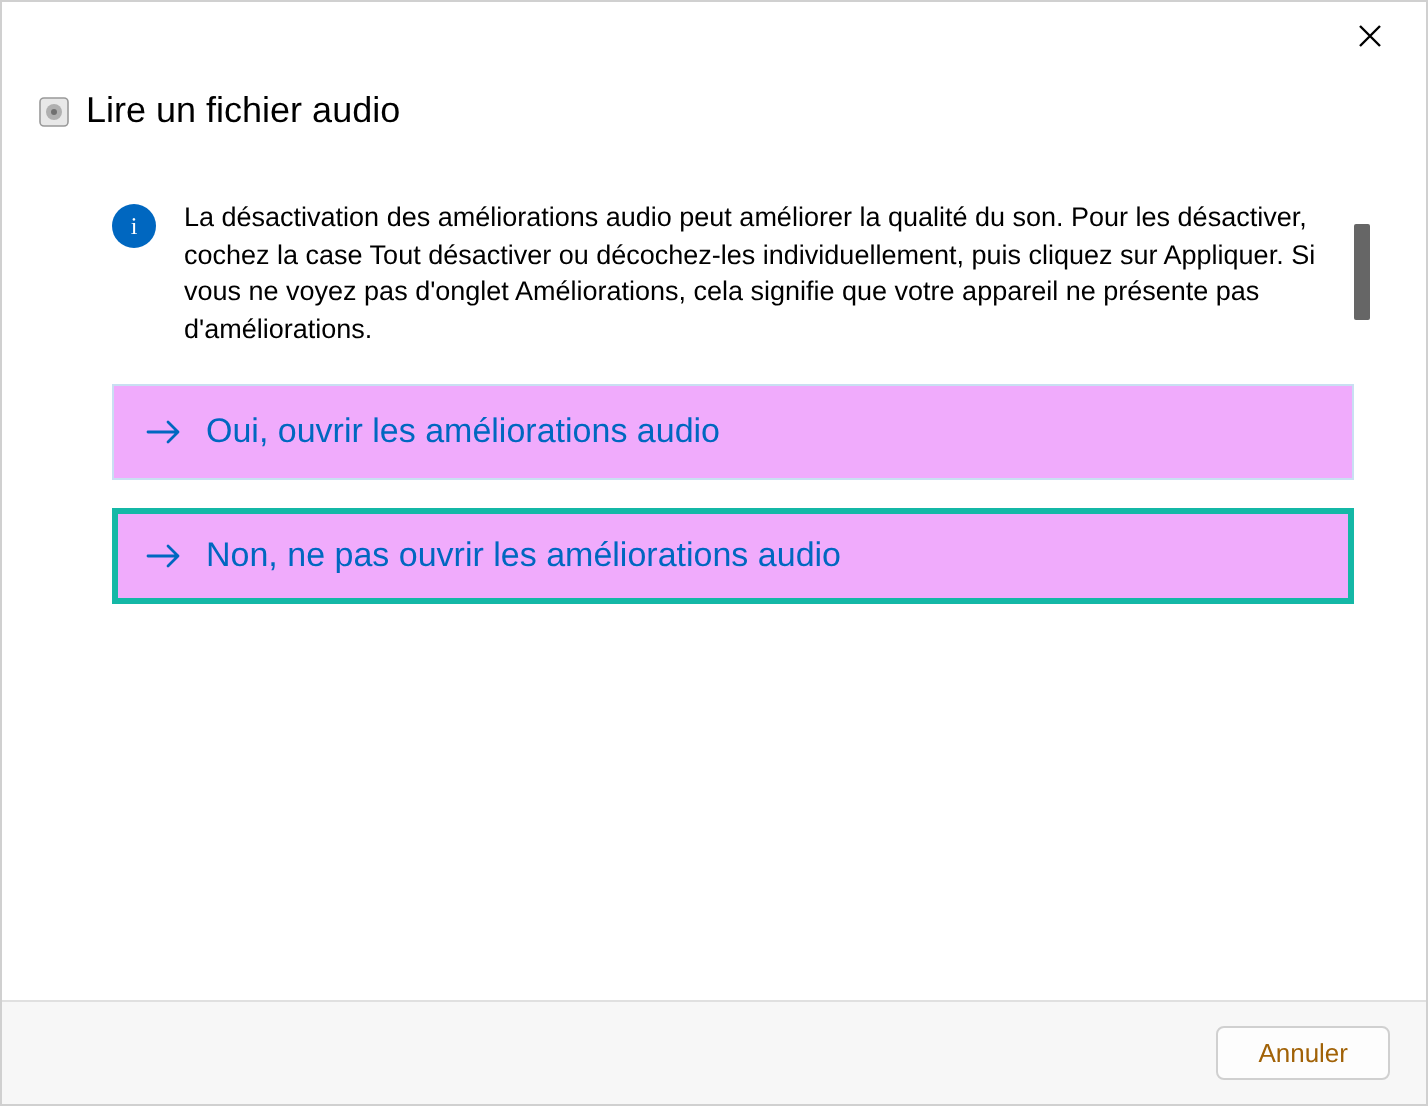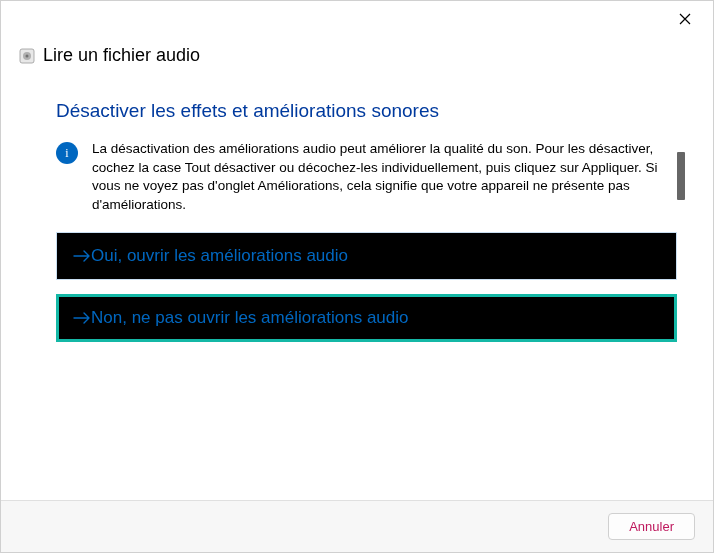--- a/index.html
+++ b/index.html
@@ -105,23 +105,24 @@
       width: 8px;
       height: 48px;
       background: #666;
       border-radius: 1px;
     }
     .option {
       border: 1px solid #c9dff2;
       display: flex;
       align-items: center;
       padding: 13px 16px;
+      gap: 12px;
       cursor: pointer;
       margin-bottom: 14px;
-      background: #000000;
+      background: #f0abfc;
     }
     .option.highlight {
       border: 3px solid #14b8a6;
       padding: 11px 14px;
     }
     .arrow-icon {
       flex-shrink: 0;
       display: inline-flex;
       align-items: center;
     }
@@ -136,21 +137,21 @@
       padding: 12px 18px;
       display: flex;
       justify-content: flex-end;
     }
     .cancel-btn {
       background: #fdfdfd;
       border: 1px solid #d0d0d0;
       border-radius: 4px;
       padding: 5px 20px;
       font-size: 13px;
-      color: #be185d;
+      color: #a16207;
       cursor: pointer;
       font-family: inherit;
     }
   </style>
 </head>
 <body>
 
 <div class="dialog">
 
   <div class="titlebar">
@@ -168,21 +169,20 @@
       <svg width="16" height="16" viewBox="0 0 16 16">
         <rect x="1" y="1" width="14" height="14" rx="2" fill="#e8e8e8" stroke="#999" stroke-width="0.8"></rect>
         <circle cx="8" cy="8" r="4" fill="#b0b0b0"></circle>
         <circle cx="8" cy="8" r="1.5" fill="#707070"></circle>
       </svg>
     </span>
     <span class="header-title">Lire un fichier audio</span>
   </div>
 
   <div class="content">
-    <h1 class="heading">Désactiver les effets et améliorations sonores</h1>
 
     <div class="info-row">
       <div class="info-icon">i</div>
       <div class="info-text">La désactivation des améliorations audio peut améliorer la qualité du son. Pour les désactiver, cochez la case Tout désactiver ou décochez-les individuellement, puis cliquez sur Appliquer. Si vous ne voyez pas d'onglet Améliorations, cela signifie que votre appareil ne présente pas d'améliorations.</div>
       <div class="scrollbar-stub"></div>
     </div>
 
     <div class="option">
       <span class="arrow-icon">
         <svg width="18" height="14" viewBox="0 0 18 14">

